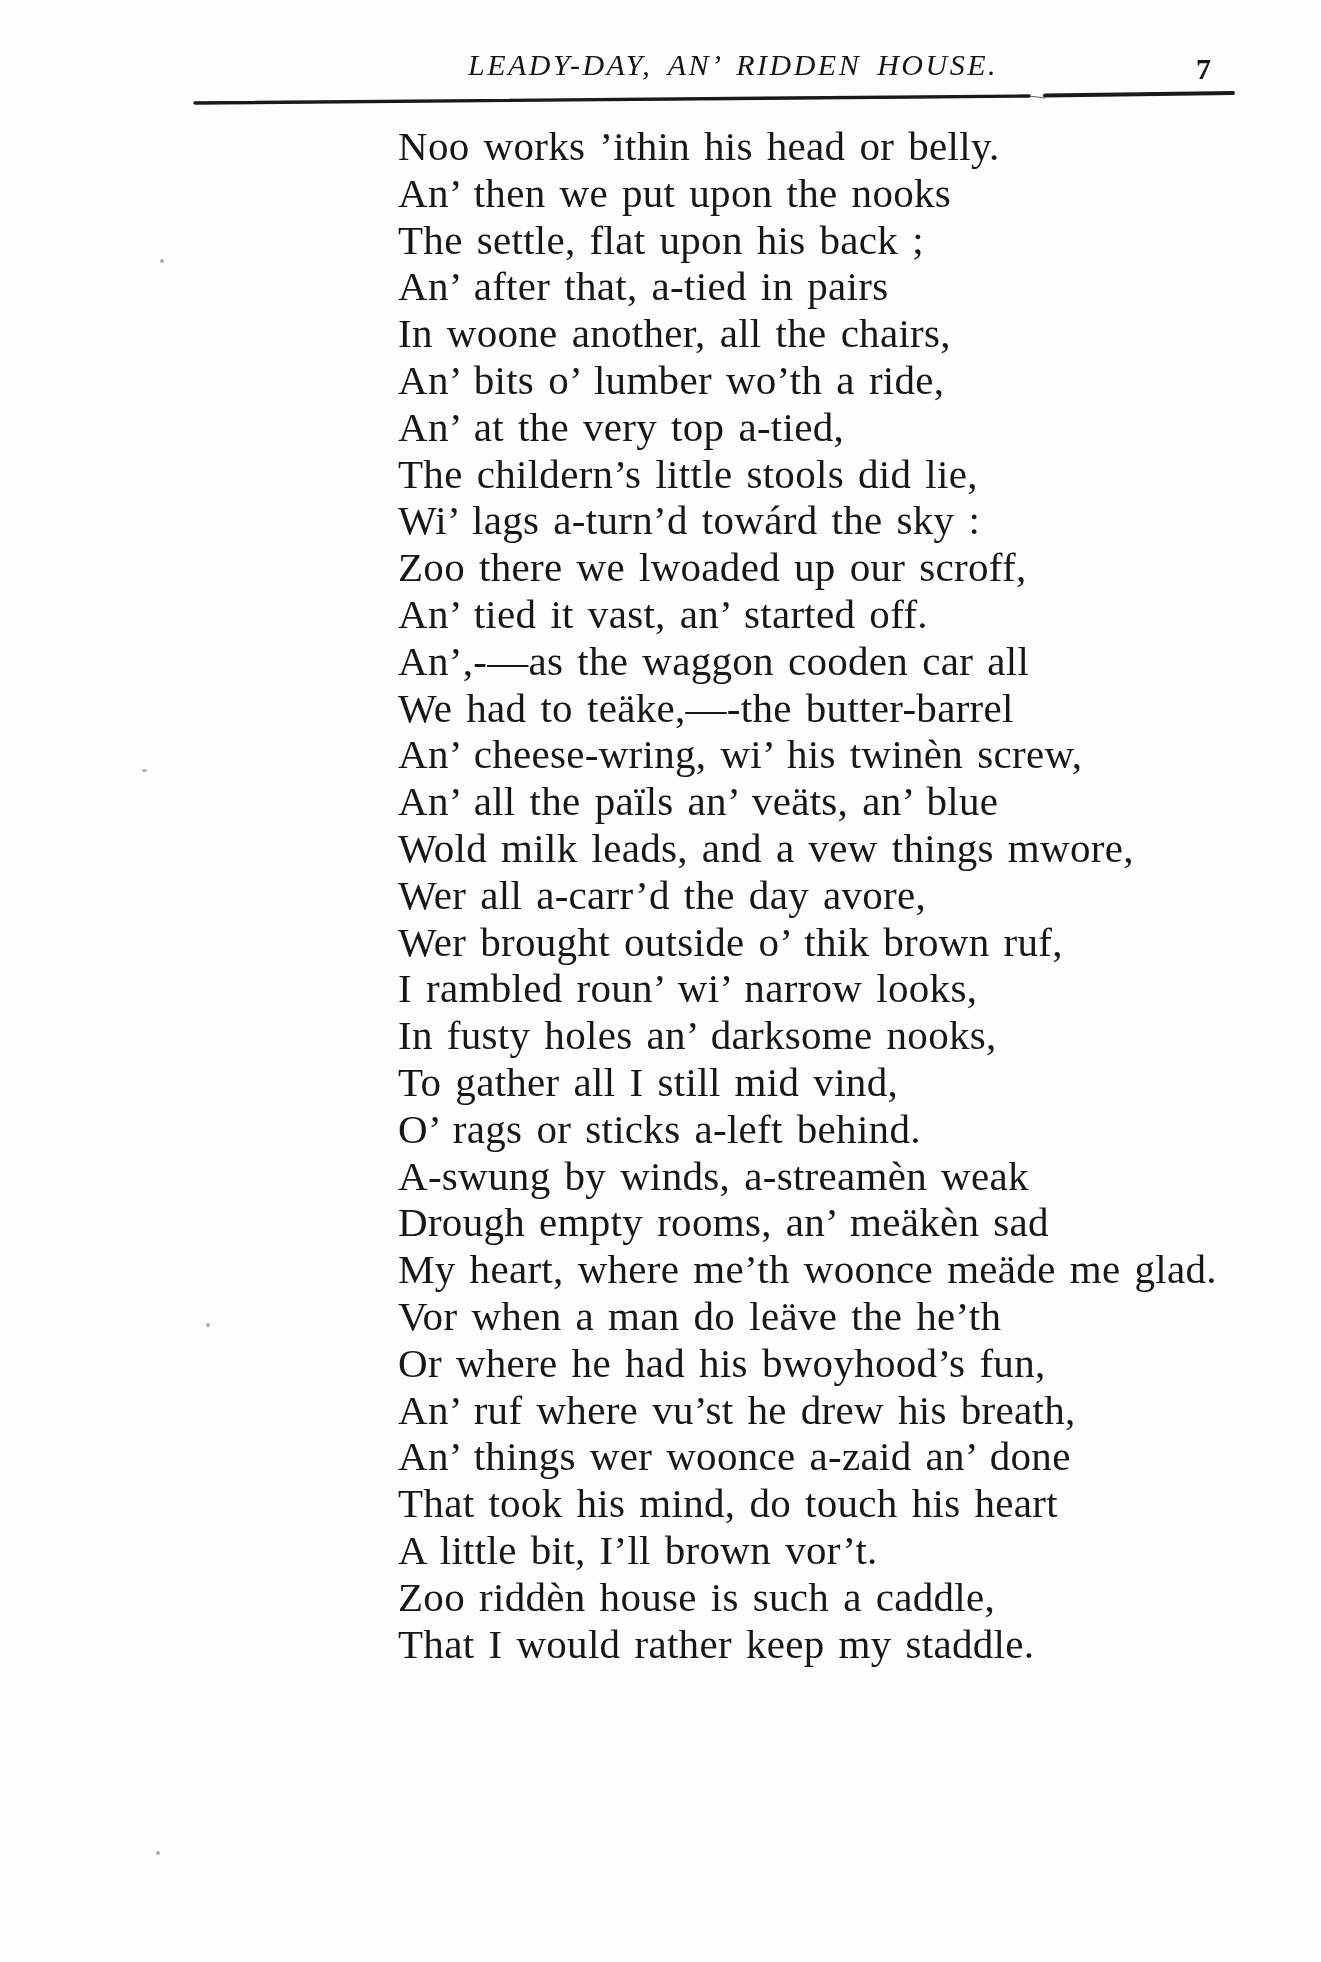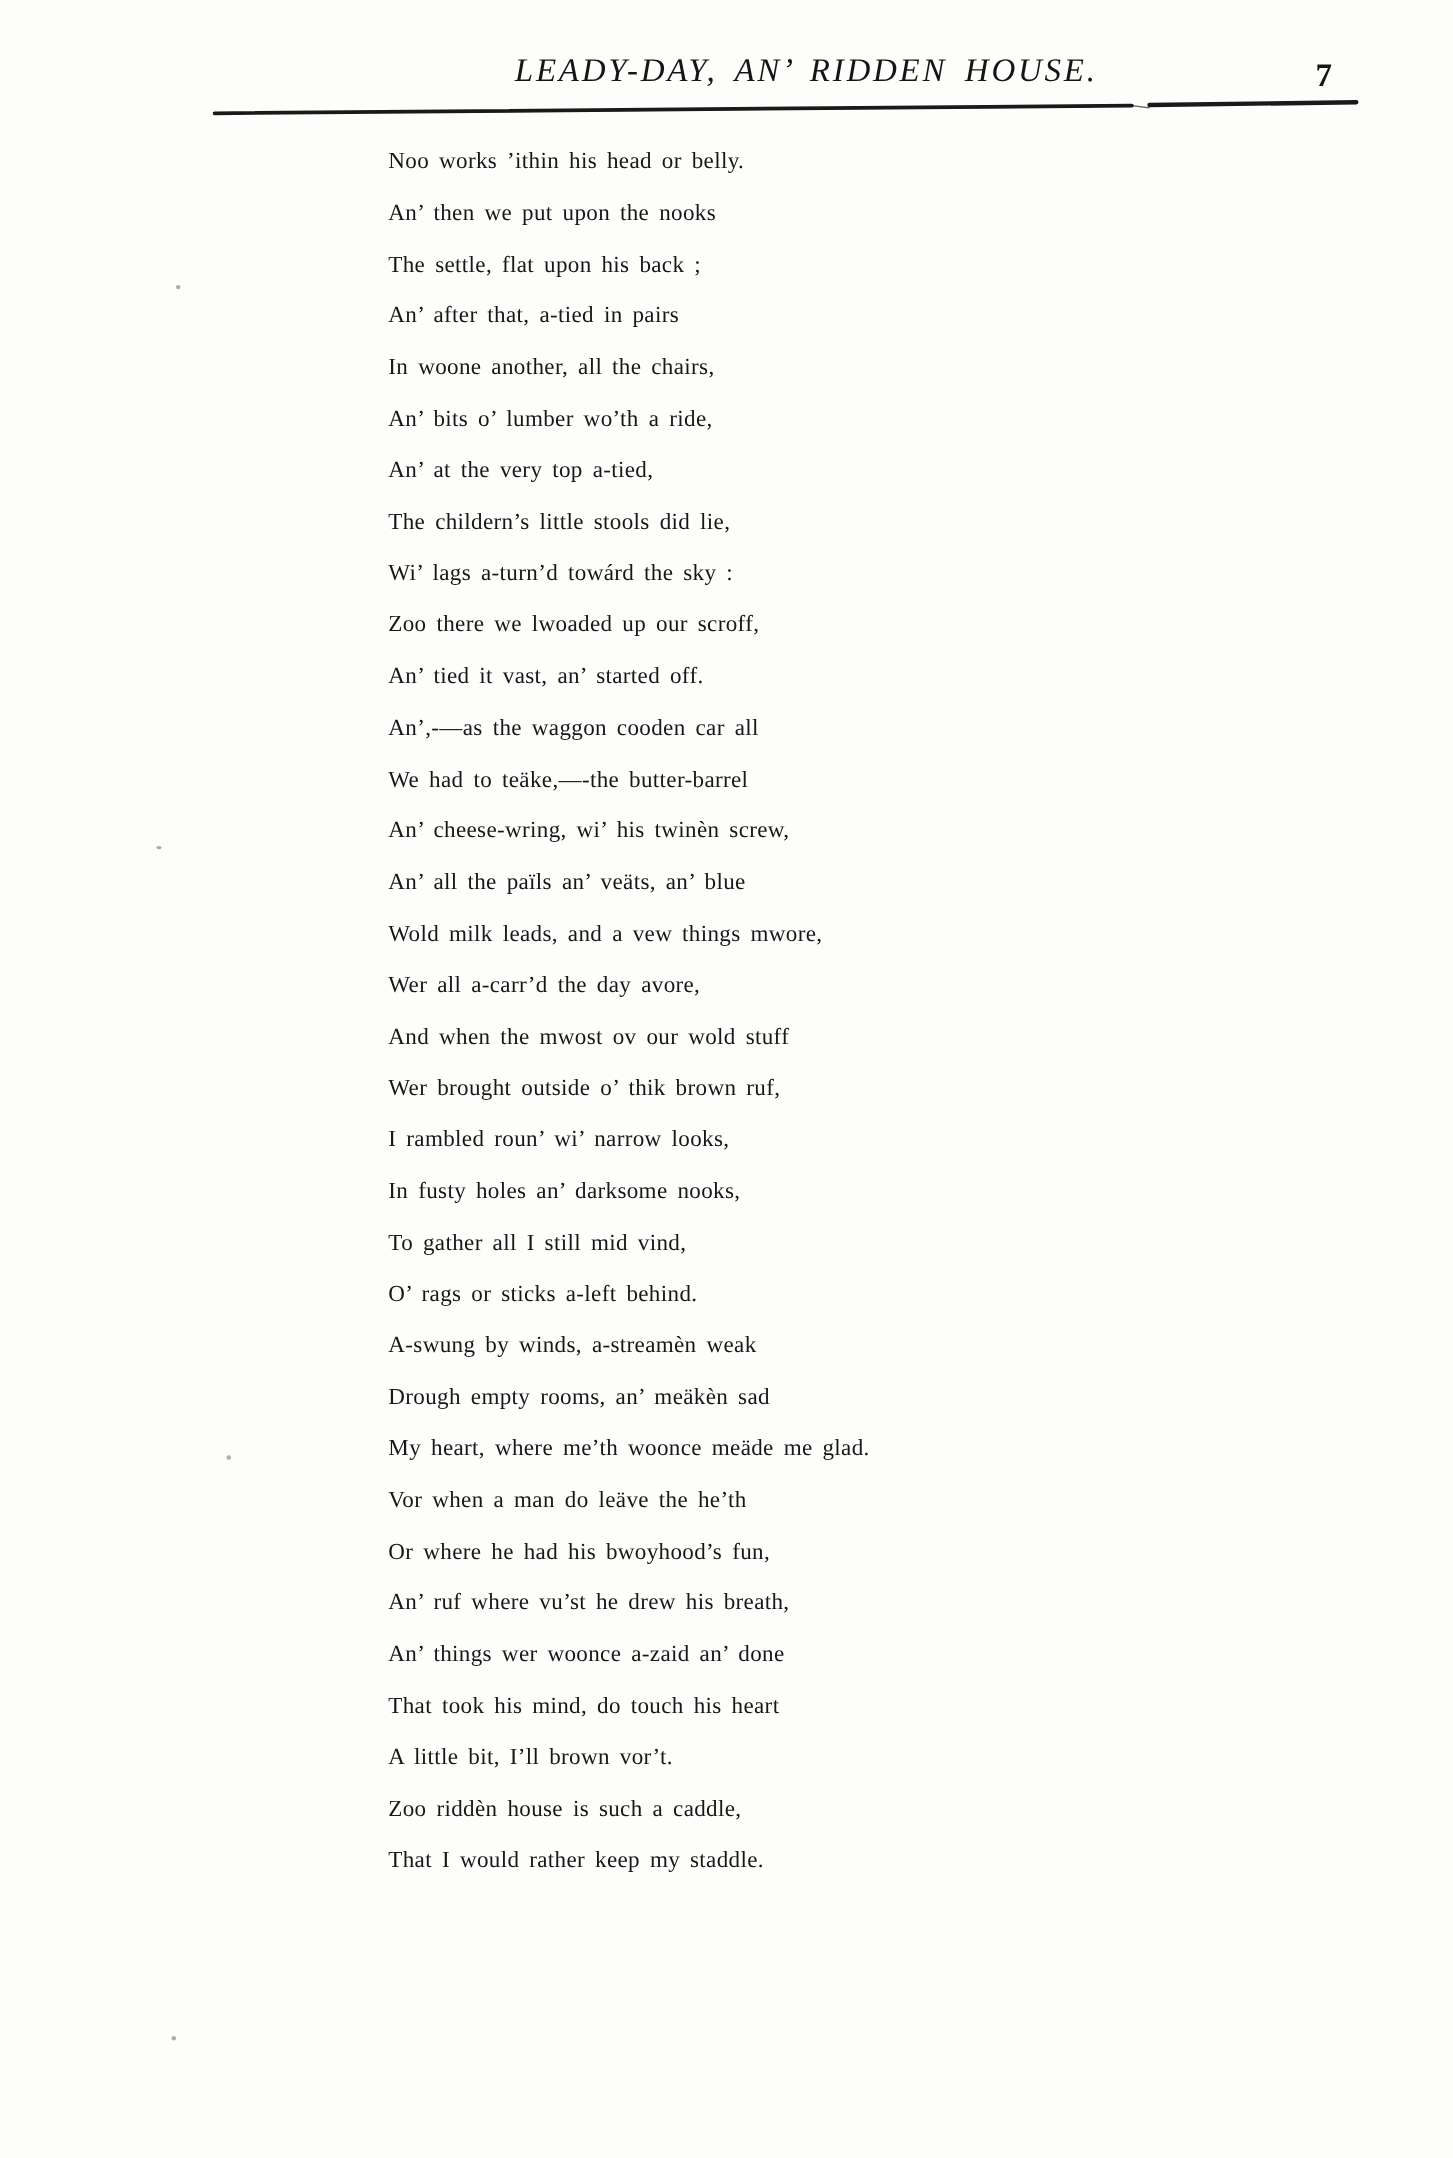--- a/index.html
+++ b/index.html
@@ -54,26 +54,27 @@
     height: 24px;
   }
   
   .poem {
     position: absolute;
     left: 353px;
     top: 123px;
     width: 860px;
   }
   .poem-line {
-    font-size: 21px;
+    font-size: 41px;
     line-height: 46.8px;
     letter-spacing: 0.3px;
     word-spacing: 3.5px;
     white-space: nowrap;
     color: #171717;
+    margin-left: 45px;
   }
   
   .speck {
     position: absolute;
     background: #6a6a68;
     border-radius: 50%;
     opacity: 0.55;
   }
 </style>
 </head>
@@ -104,21 +105,20 @@
       <div class="poem-line">The childern’s little stools did lie,</div>
       <div class="poem-line">Wi’ lags a-turn’d towárd the sky :</div>
       <div class="poem-line">Zoo there we lwoaded up our scroff,</div>
       <div class="poem-line">An’ tied it vast, an’ started off.</div>
       <div class="poem-line">An’,-—as the waggon cooden car all</div>
       <div class="poem-line">We had to teäke,—-the butter-barrel</div>
       <div class="poem-line">An’ cheese-wring, wi’ his twinèn screw,</div>
       <div class="poem-line">An’ all the païls an’ veäts, an’ blue</div>
       <div class="poem-line">Wold milk leads, and a vew things mwore,</div>
       <div class="poem-line">Wer all a-carr’d the day avore,</div>
-      <div class="poem-line">And when the mwost ov our wold stuff</div>
       <div class="poem-line">Wer brought outside o’ thik brown ruf,</div>
       <div class="poem-line">I rambled roun’ wi’ narrow looks,</div>
       <div class="poem-line">In fusty holes an’ darksome nooks,</div>
       <div class="poem-line">To gather all I still mid vind,</div>
       <div class="poem-line">O’ rags or sticks a-left behind.</div>
       <div class="poem-line">A-swung by winds, a-streamèn weak</div>
       <div class="poem-line">Drough empty rooms, an’ meäkèn sad</div>
       <div class="poem-line">My heart, where me’th woonce meäde me glad.</div>
       <div class="poem-line">Vor when a man do leäve the he’th</div>
       <div class="poem-line">Or where he had his bwoyhood’s fun,</div>

